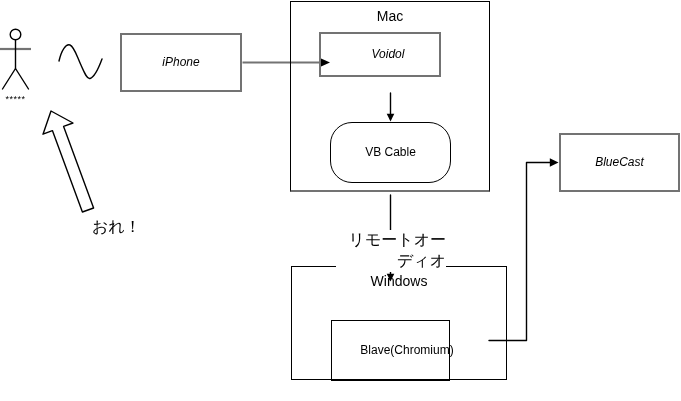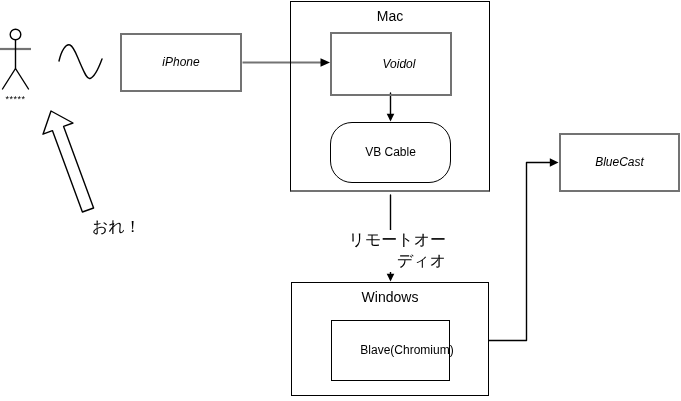--- a/index.html
+++ b/index.html
@@ -20,23 +20,23 @@
     position:absolute;box-sizing:border-box;z-index:2;
     display:flex;align-items:center;justify-content:center;
     font-size:12px;line-height:1.2;background:transparent;
   }
   .gray-border{border:2.2px solid var(--gray);font-style:italic;}
   .black-border{border:1.4px solid var(--ink);}
 
   #box-iphone  {left:120px;top:33px; width:122px;height:59px;}
   #box-mac     {left:290px;top:1px;  width:200px;height:191px;
                 border:1.4px solid var(--ink);border-bottom:2.8px solid var(--gray);}
-  #box-voidol  {left:330px;top:32px; width:122px;height:64px;padding-left:16px;}
+  #box-voidol  {left:319px;top:32px; width:122px;height:45px;padding-left:16px;}
   #box-vb      {left:330px;top:122px;width:121px;height:61px;border-radius:22px;}
-  #box-windows {left:291px;top:282px;width:198px;height:114px;}
+  #box-windows {left:291px;top:266px;width:216px;height:114px;}
   #box-blave   {left:331px;top:320px;width:119px;height:61px;padding-left:33px;}
   #box-bluecast{left:559px;top:133px;width:121px;height:59px;}
 
   .container-title{
     position:absolute;left:0;right:0;top:6px;
     text-align:center;font-size:14px;
   }
 
   .float-label{position:absolute;z-index:3;font-size:16px;color:#000;}
   #label-remote{left:336px;top:230px;width:110px;text-align:right;background:var(--bg);}

